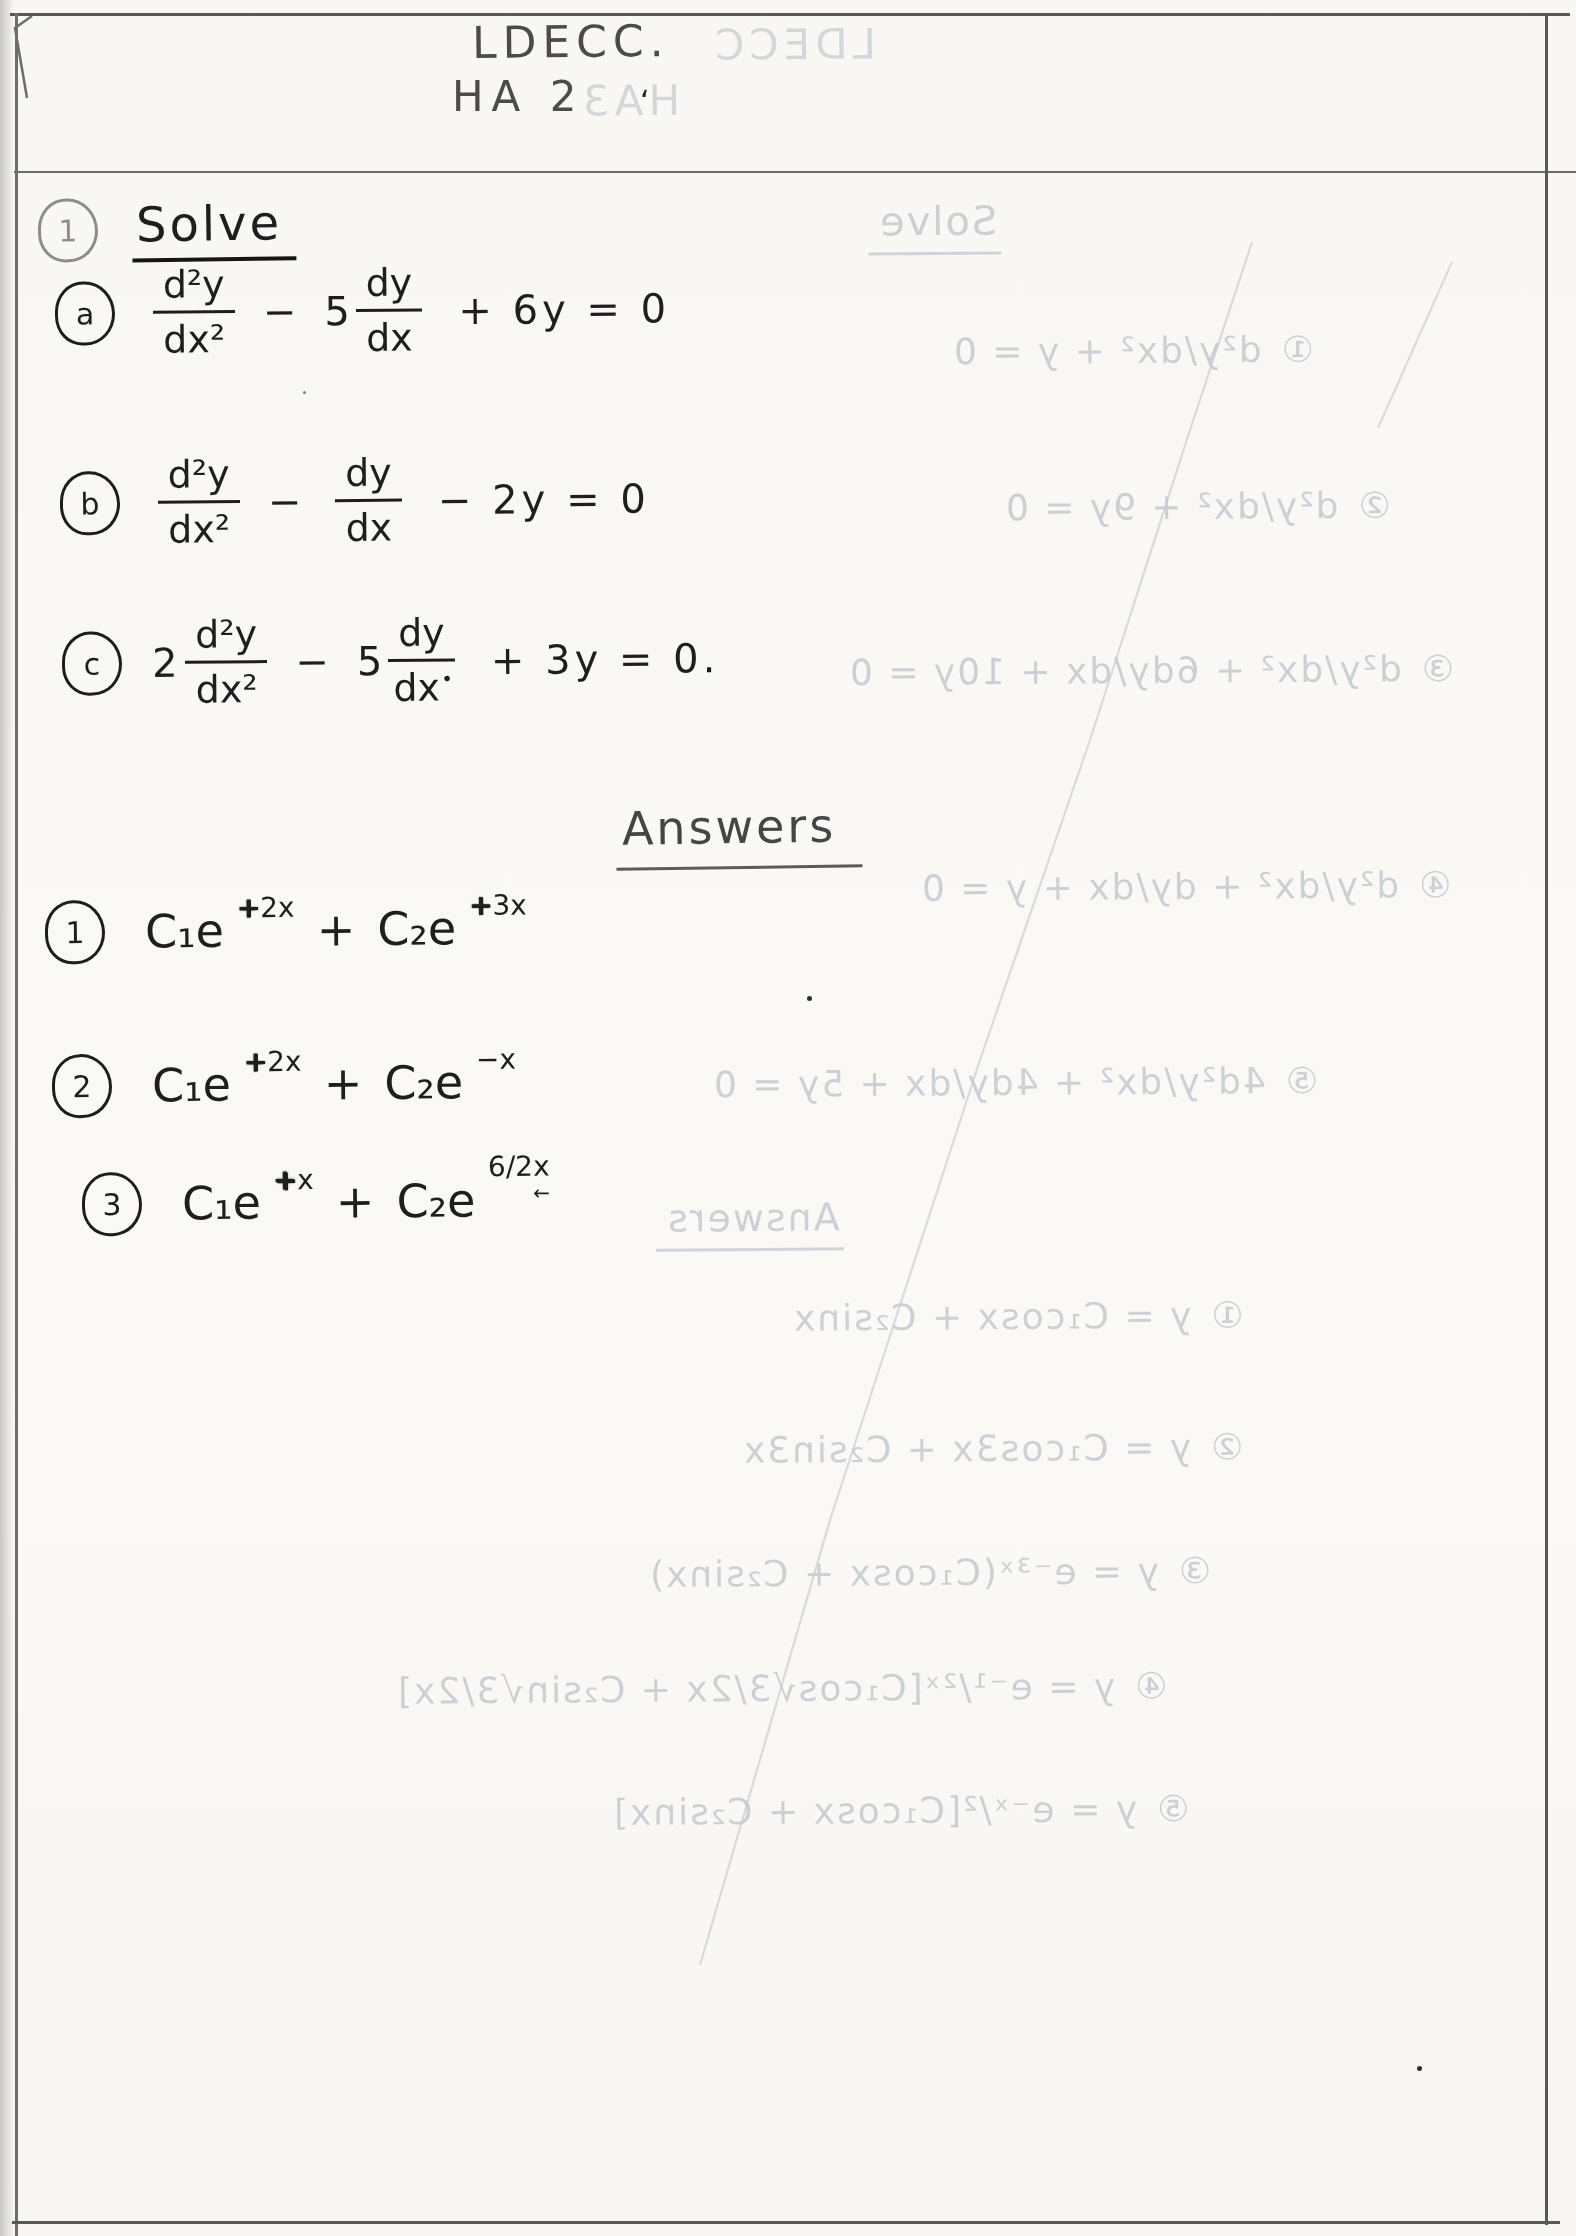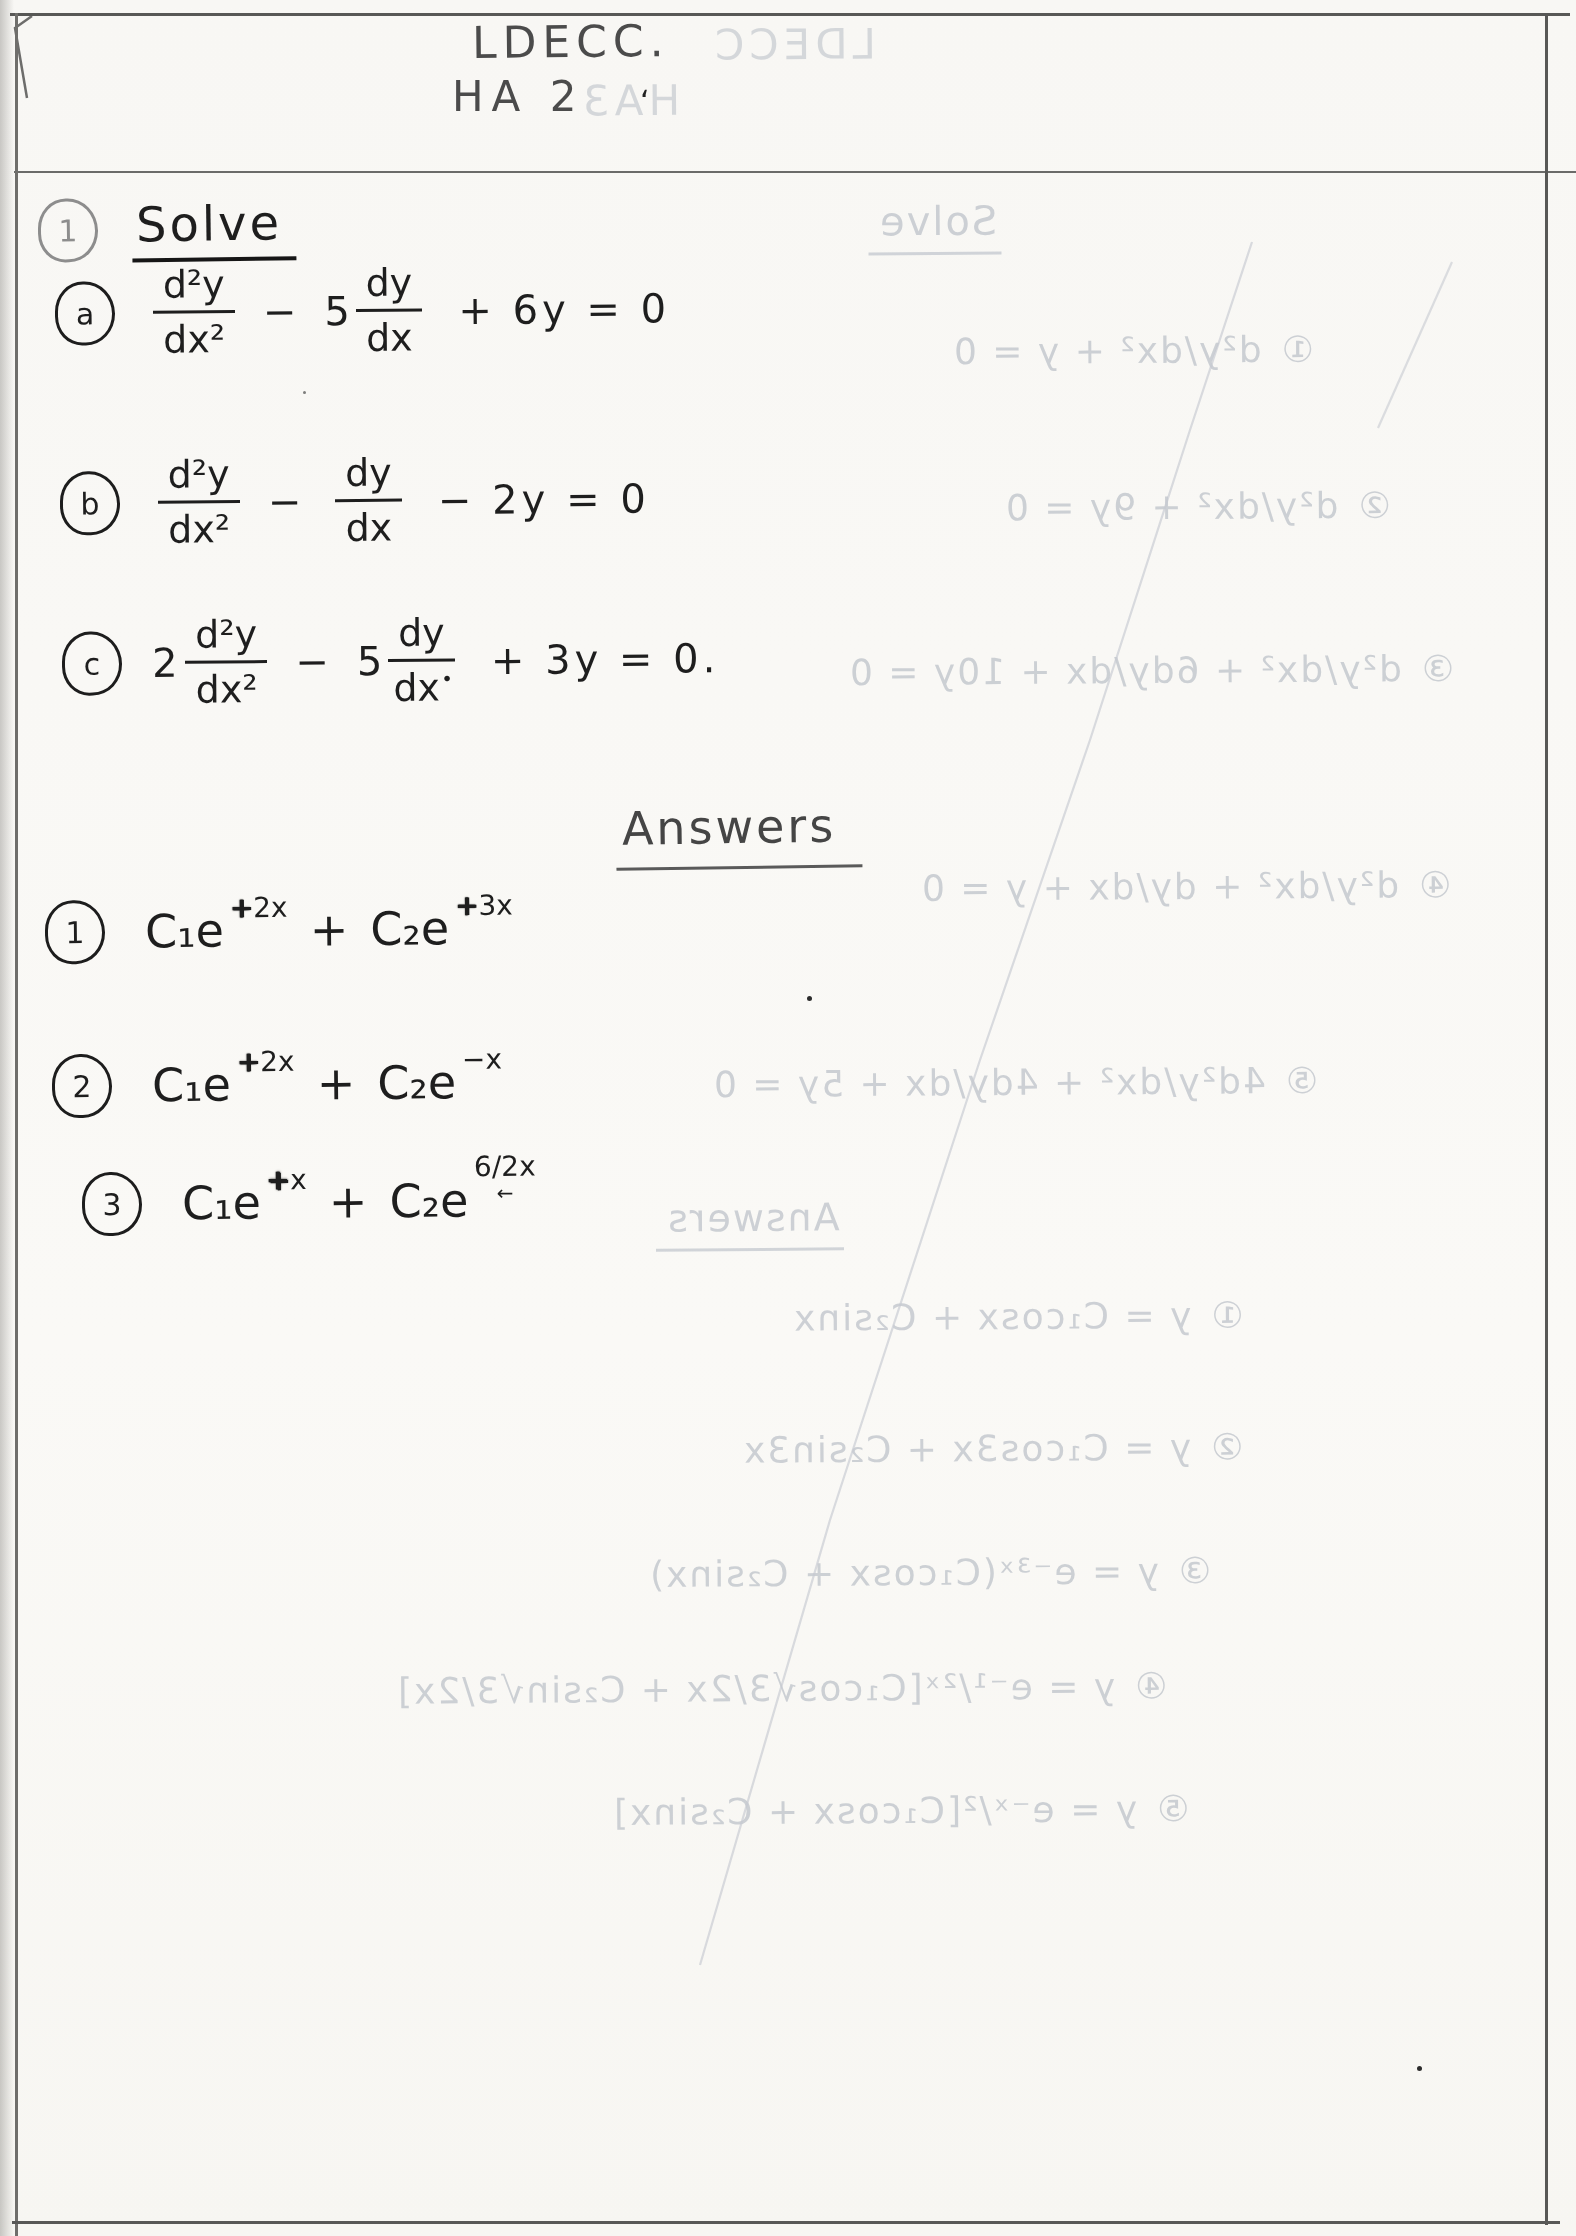--- a/index.html
+++ b/index.html
@@ -46,22 +46,22 @@
   .coef{margin-right:6px;}
   .tail{margin-left:36px;letter-spacing:4px;}
   .blot{font-size:16px;position:relative;top:-16px;left:2px;font-weight:bold;}
 
   .answers-head{position:absolute;left:616px;top:800px;color:#454545;font-size:46px;
     letter-spacing:3px;border-bottom:3.5px solid #5a5a5a;padding:0 26px 12px 6px;
     transform:rotate(-0.8deg);}
 
   .ans{font-size:46px;transform:rotate(-0.6deg);}
   .ans .circ{margin-right:40px;}
-  .exp{display:inline-flex;flex-direction:column;align-items:center;
-    font-size:28px;position:relative;top:-22px;margin-left:6px;line-height:1;}
+  .exp{display:inline-flex;flex-direction:column;align-items:flex-end;
+    font-size:28px;position:relative;top:-22px;margin-left:13px;line-height:1;}
   .exp .exp-arrow{font-size:20px;margin-top:2px;}
   .sgn{}
   .hv{font-weight:bold;text-shadow:0 0 1.5px currentColor,1px 0 0 currentColor;}
   .hv2{font-weight:bold;text-shadow:0 0 2.5px currentColor,1px 1px 0 currentColor,-1px 0 0 currentColor;}
   .aop{margin:0 22px;}
 
   
   .bleed{position:absolute;transform:scaleX(-1) rotate(0.4deg);color:#b2b8c1;opacity:.62;
     font-size:36px;letter-spacing:2px;white-space:nowrap;}
   .bleed .lbl{margin-right:18px;}

